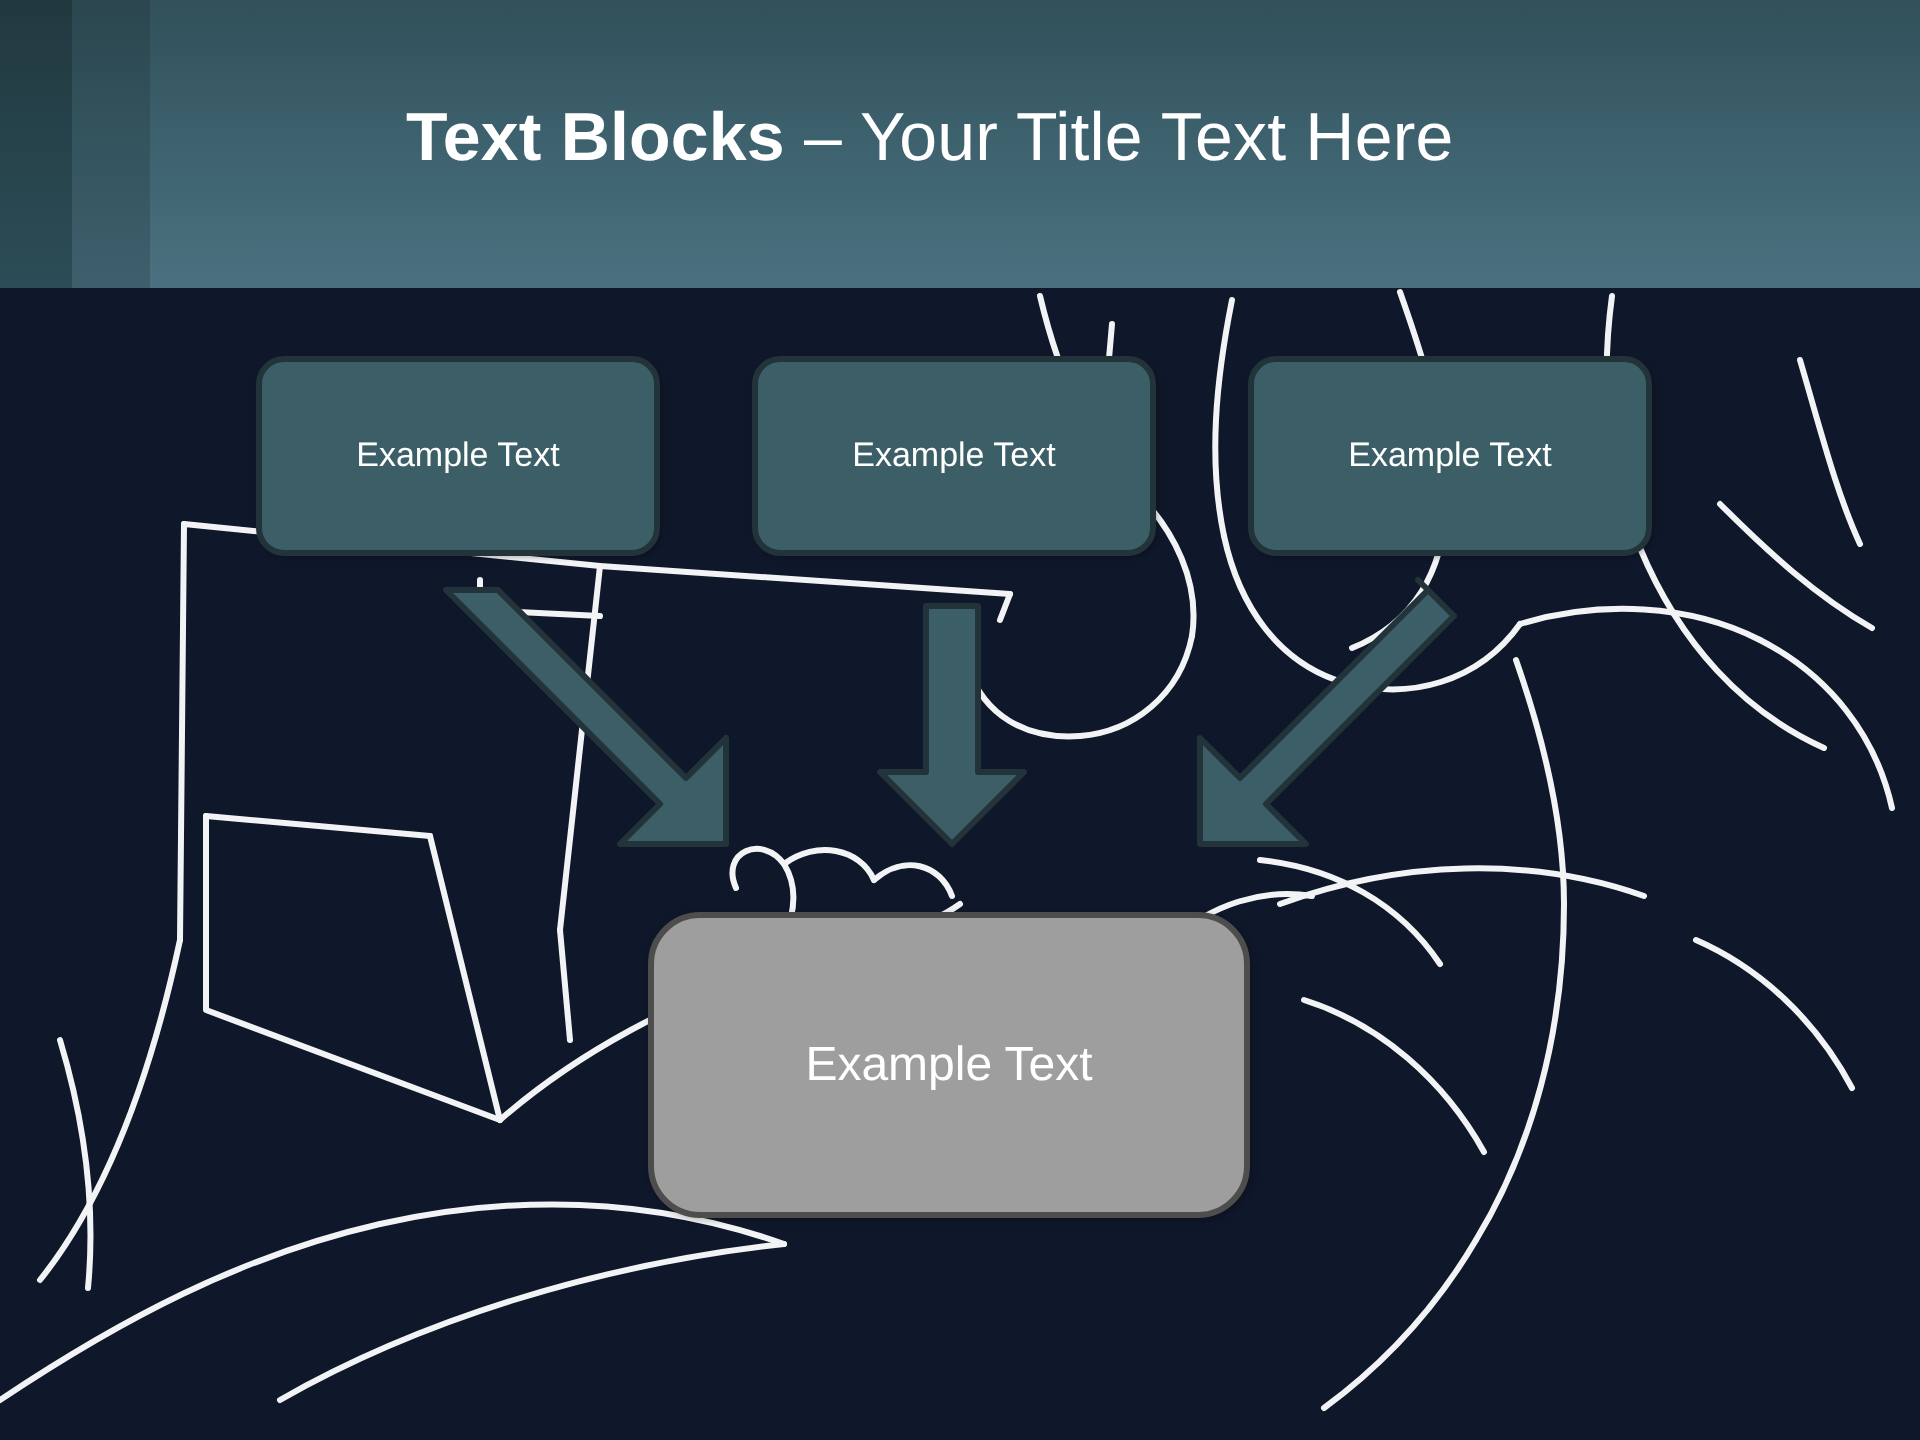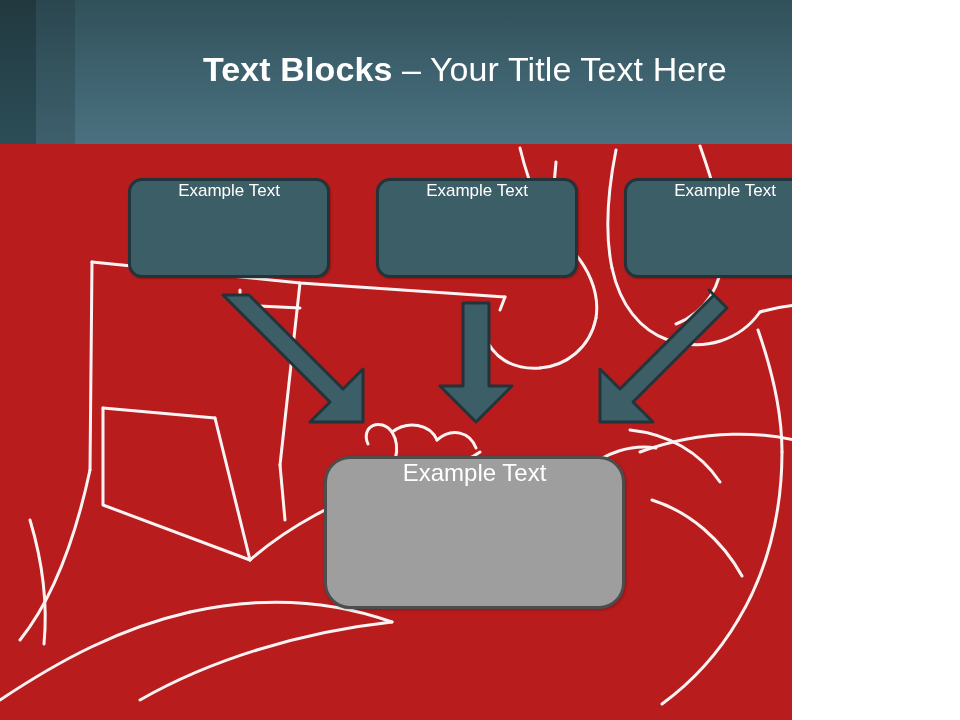--- a/index.html
+++ b/index.html
@@ -6,24 +6,24 @@
     margin: 0;
     padding: 0;
     background: #ffffff;
   }
   body {
     font-family: "Liberation Sans", sans-serif;
   }
 
   #slide {
     position: relative;
-    width: 792px;
+    width: 960px;
     height: 720px;
     overflow: hidden;
-    background: #b91c1c;
+    background: #0f172a;
   }
 
   
   #bg-art {
     position: absolute;
     left: 0;
     top: 0;
     width: 960px;
     height: 720px;
     z-index: 0;
@@ -72,20 +72,21 @@
   }
   #title .t-strong { font-weight: bold; }
   #title .t-normal { font-weight: normal; }
 
   
   .tbox {
     position: absolute;
     z-index: 3;
     box-sizing: border-box;
     display: flex;
+    align-items: center;
     justify-content: center;
     color: #ffffff;
     text-align: center;
   }
   .tbox-top {
     width: 202px;
     height: 100px;
     top: 178px;
     background: #3c5e67;
     border: 3px solid #22333a;

